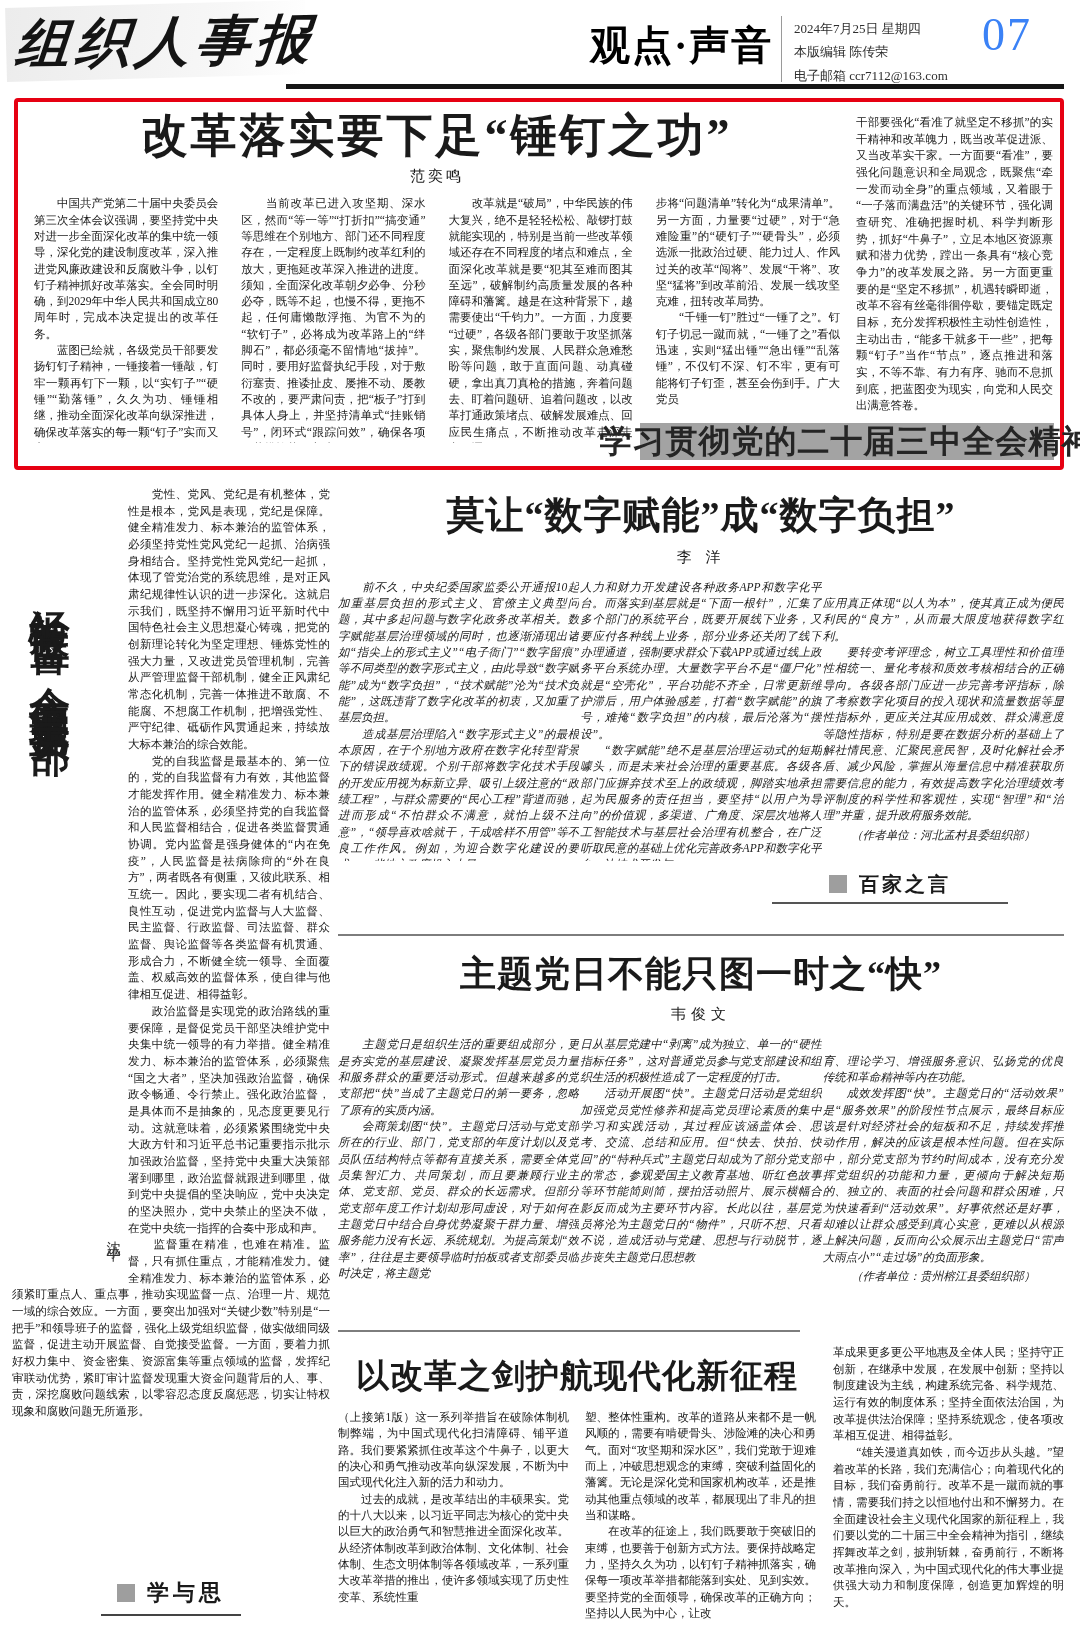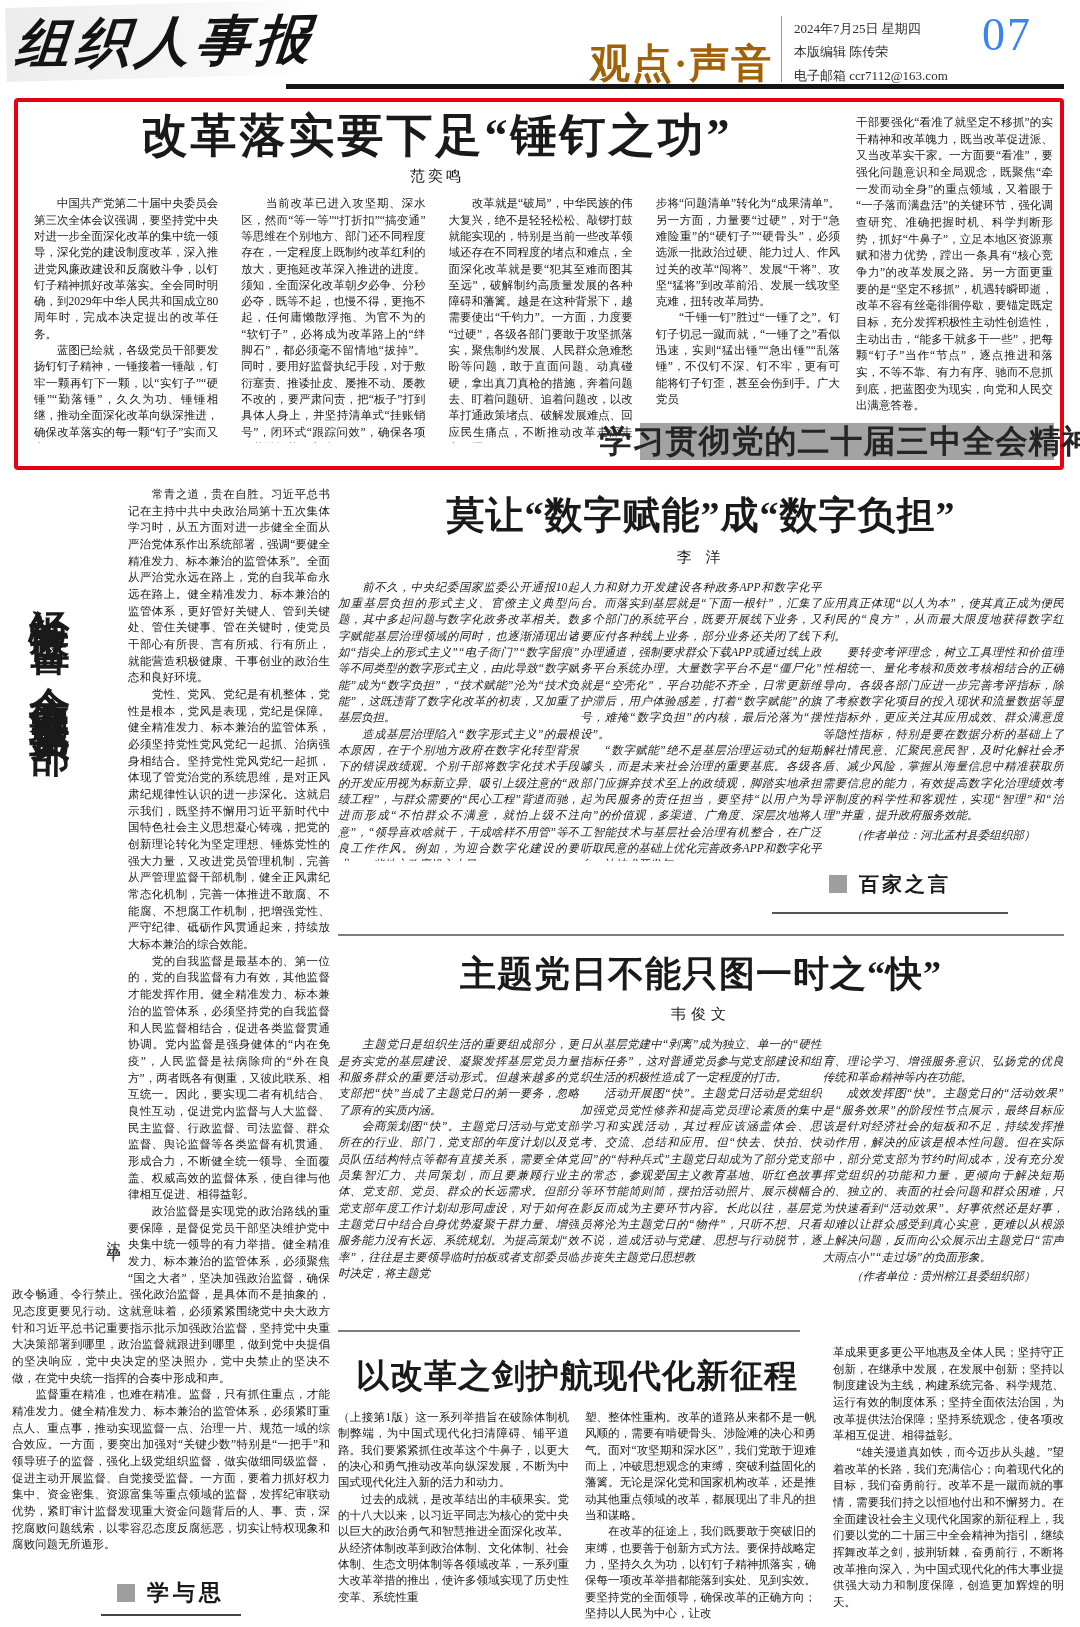--- a/index.html
+++ b/index.html
@@ -8,22 +8,22 @@
     background:#ffffff;overflow:hidden;
     font-family:"Liberation Serif","DejaVu Serif",serif;color:#1a1a1a;
   }
   
   .masthead-wash{position:absolute;left:6px;top:4px;width:300px;height:74px;
     background:linear-gradient(100deg,#ececec 0%,#f7f7f7 70%,#ffffff 100%);
     transform:rotate(-1.5deg);}
   .masthead{position:absolute;left:16px;top:6px;font-size:54px;font-weight:900;
     letter-spacing:6px;font-style:italic;transform:skewX(-6deg) rotate(-1deg);
     color:#141414;white-space:nowrap;}
-  .section-title{position:absolute;left:590px;top:36px;font-size:40px;font-weight:900;
-    letter-spacing:2px;color:#a16207;}
+  .section-title{position:absolute;left:590px;top:18px;font-size:40px;font-weight:900;
+    letter-spacing:2px;color:#000000;}
   .head-vline{position:absolute;left:781px;top:16px;width:1px;height:66px;background:#9a9a9a;}
   .date-block{position:absolute;left:794px;top:17px;font-size:13px;line-height:1.8;color:#2e2e2e;}
   .page-number{position:absolute;left:982px;top:8px;font-size:46px;font-weight:400;
     letter-spacing:2px;color:#3b82f6;}
   .head-rule{position:absolute;left:286px;top:84px;width:778px;height:5px;background:#151515;}
 
   
   .lead-box{position:absolute;left:14px;top:98px;width:1050px;height:372px;
     border:4px solid #e60012;border-radius:4px;box-sizing:border-box;background:#fff;}
   .lead-main{position:absolute;left:16px;top:6px;width:806px;}
@@ -58,21 +58,21 @@
 
   
   .digital-article{position:absolute;left:338px;top:486px;width:726px;}
   .art-title{margin:8px 0 0;font-size:38px;font-weight:900;text-align:center;
     letter-spacing:1px;line-height:1.15;white-space:nowrap;}
   .art-author{text-align:center;font-size:15px;margin:10px 0 12px;letter-spacing:5px;}
   .art-cols{display:flex;gap:1px;overflow:hidden;font-style:italic;}
   .digital-article .art-cols{height:282px;}
   .byline{font-size:11.5px;text-align:center;margin-top:3px;}
   .tag-baijia{margin:10px 56px 0 auto;width:236px;text-align:center;
-    border-bottom:2px solid #555;padding-bottom:14px;font-size:20px;font-weight:900;
+    border-bottom:2px solid #555;padding-bottom:4px;font-size:20px;font-weight:900;
     letter-spacing:3px;font-family:"Liberation Sans","DejaVu Sans",sans-serif;}
   .divider-1{position:absolute;left:338px;top:934px;width:726px;height:2px;background:#7d7d7d;}
   .party-article{position:absolute;left:338px;top:946px;width:726px;}
   .party-article .art-title{font-size:36px;}
   .party-article .art-cols{height:292px;}
   .divider-2{position:absolute;left:338px;top:1330px;width:462px;height:2px;background:#7d7d7d;}
   .reform-article{position:absolute;left:338px;top:1338px;width:726px;height:286px;overflow:hidden;}
   .reform-left{width:478px;}
   .reform-title{margin:16px 0 10px;font-size:33px;font-weight:900;text-align:center;
     letter-spacing:1px;white-space:nowrap;}
@@ -113,21 +113,20 @@
     <div class="lead-col5">干部要强化“看准了就坚定不移抓”的实干精神和改革魄力，既当改革促进派、又当改革实干家。一方面要“看准”，要强化问题意识和全局观念，既聚焦“牵一发而动全身”的重点领域，又着眼于“一子落而满盘活”的关键环节，强化调查研究、准确把握时机、科学判断形势，抓好“牛鼻子”，立足本地区资源禀赋和潜力优势，蹚出一条具有“核心竞争力”的改革发展之路。另一方面更重要的是“坚定不移抓”，机遇转瞬即逝，改革不容有丝毫徘徊停歇，要锚定既定目标，充分发挥积极性主动性创造性，主动出击，“能多干就多干一些”，把每颗“钉子”当作“节点”，逐点推进和落实，不等不靠、有力有序、驰而不息抓到底，把蓝图变为现实，向党和人民交出满意答卷。</div>
     <div class="lead-banner">学习贯彻党的二十届三中全会精神</div>
   </section>
 
   <aside class="left-article">
     <div class="left-text">
       <div class="vert-block">
         <h2 class="vert-title">经常性监督、全方位管理党员干部</h2>
         <div class="vert-author">沈小平</div>
       </div>
-      <p>　　常青之道，贵在自胜。习近平总书记在主持中共中央政治局第十五次集体学习时，从五方面对进一步健全全面从严治党体系作出系统部署，强调“要健全精准发力、标本兼治的监管体系”。全面从严治党永远在路上，党的自我革命永远在路上。健全精准发力、标本兼治的监管体系，更好管好关键人、管到关键处、管住关键事、管在关键时，使党员干部心有所畏、言有所戒、行有所止，就能营造积极健康、干事创业的政治生态和良好环境。</p>
       <p>　　党性、党风、党纪是有机整体，党性是根本，党风是表现，党纪是保障。健全精准发力、标本兼治的监管体系，必须坚持党性党风党纪一起抓、治病强身相结合。坚持党性党风党纪一起抓，体现了管党治党的系统思维，是对正风肃纪规律性认识的进一步深化。这就启示我们，既坚持不懈用习近平新时代中国特色社会主义思想凝心铸魂，把党的创新理论转化为坚定理想、锤炼党性的强大力量，又改进党员管理机制，完善从严管理监督干部机制，健全正风肃纪常态化机制，完善一体推进不敢腐、不能腐、不想腐工作机制，把增强党性、严守纪律、砥砺作风贯通起来，持续放大标本兼治的综合效能。</p>
       <p>　　党的自我监督是最基本的、第一位的，党的自我监督有力有效，其他监督才能发挥作用。健全精准发力、标本兼治的监管体系，必须坚持党的自我监督和人民监督相结合，促进各类监督贯通协调。党内监督是强身健体的“内在免疫”，人民监督是祛病除疴的“外在良方”，两者既各有侧重，又彼此联系、相互统一。因此，要实现二者有机结合、良性互动，促进党内监督与人大监督、民主监督、行政监督、司法监督、群众监督、舆论监督等各类监督有机贯通、形成合力，不断健全统一领导、全面覆盖、权威高效的监督体系，使自律与他律相互促进、相得益彰。</p>
       <p>　　政治监督是实现党的政治路线的重要保障，是督促党员干部坚决维护党中央集中统一领导的有力举措。健全精准发力、标本兼治的监管体系，必须聚焦“国之大者”，坚决加强政治监督，确保政令畅通、令行禁止。强化政治监督，是具体而不是抽象的，见态度更要见行动。这就意味着，必须紧紧围绕党中央大政方针和习近平总书记重要指示批示加强政治监督，坚持党中央重大决策部署到哪里，政治监督就跟进到哪里，做到党中央提倡的坚决响应，党中央决定的坚决照办，党中央禁止的坚决不做，在党中央统一指挥的合奏中形成和声。</p>
       <p>　　监督重在精准，也难在精准。监督，只有抓住重点，才能精准发力。健全精准发力、标本兼治的监管体系，必须紧盯重点人、重点事，推动实现监督一点、治理一片、规范一域的综合效应。一方面，要突出加强对“关键少数”特别是“一把手”和领导班子的监督，强化上级党组织监督，做实做细同级监督，促进主动开展监督、自觉接受监督。一方面，要着力抓好权力集中、资金密集、资源富集等重点领域的监督，发挥纪审联动优势，紧盯审计监督发现重大资金问题背后的人、事、责，深挖腐败问题线索，以零容忍态度反腐惩恶，切实让特权现象和腐败问题无所遁形。</p>
     </div>
     <div class="tag-label">
       <span class="tag-inner"><span class="tag-square"></span><span>学与思</span></span>
     </div>
   </aside>
 

